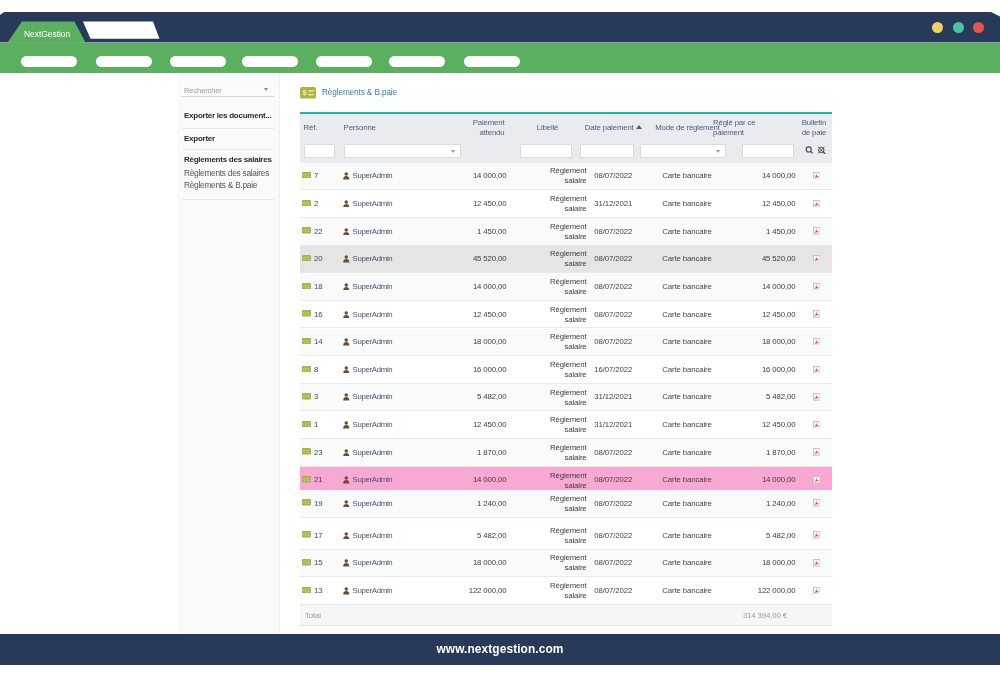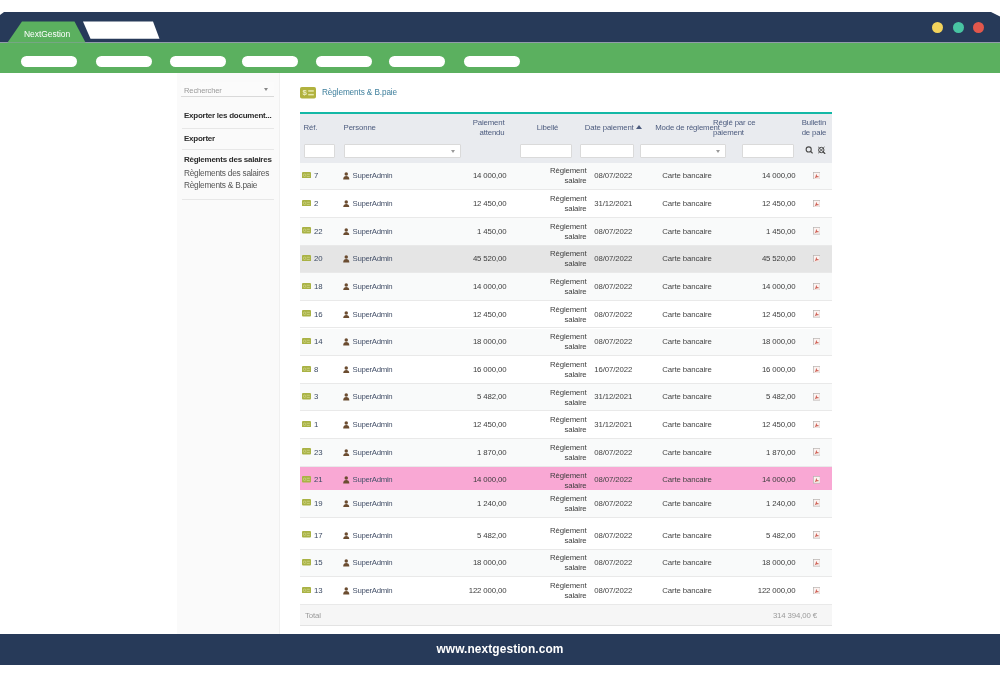--- a/index.html
+++ b/index.html
@@ -466,15 +466,15 @@
       <div class="c date">08/07/2022</div>
       <div class="c mode">Carte bancaire</div>
       <div class="c amt2">122 000,00</div>
       <svg class="pdfico" style="left:512.5px;top:9.4px" width="7.5" height="7.5" viewBox="0 0 7.5 7.5">
         <rect x="0.35" y="0.35" width="6.8" height="6.8" fill="#fcf3f1" stroke="#b7b2b0" stroke-width="0.7"></rect>
         <path d="M1.8 5.9 C2.3 5 2.85 3.7 3.05 2.7 C3.15 2.1 3.7 2.1 3.7 2.75 C3.75 3.7 4.5 4.4 5.6 4.6 C6.2 4.75 6 5.35 5.4 5.25 C4.3 5.1 2.9 5.25 2.1 6.1 C1.8 6.45 1.65 6.2 1.8 5.9 Z" fill="#c5473a" fill-opacity="0.85"></path>
       </svg>
     </div>
 <div id="totalrow">
  <div class="c" style="left:5px;top:5.5px;color:#9a9a9a">Total</div>
- <div class="c" style="left:416px;width:101px;top:5.5px;text-align:right;color:#9a9a9a">314 394,00 €</div>
+ <div class="c" style="left:386px;width:101px;top:5.5px;text-align:right;color:#9a9a9a">314 394,00 €</div>
 </div>
 <div id="footer">www.nextgestion.com</div>
 </div>
 </body></html>

